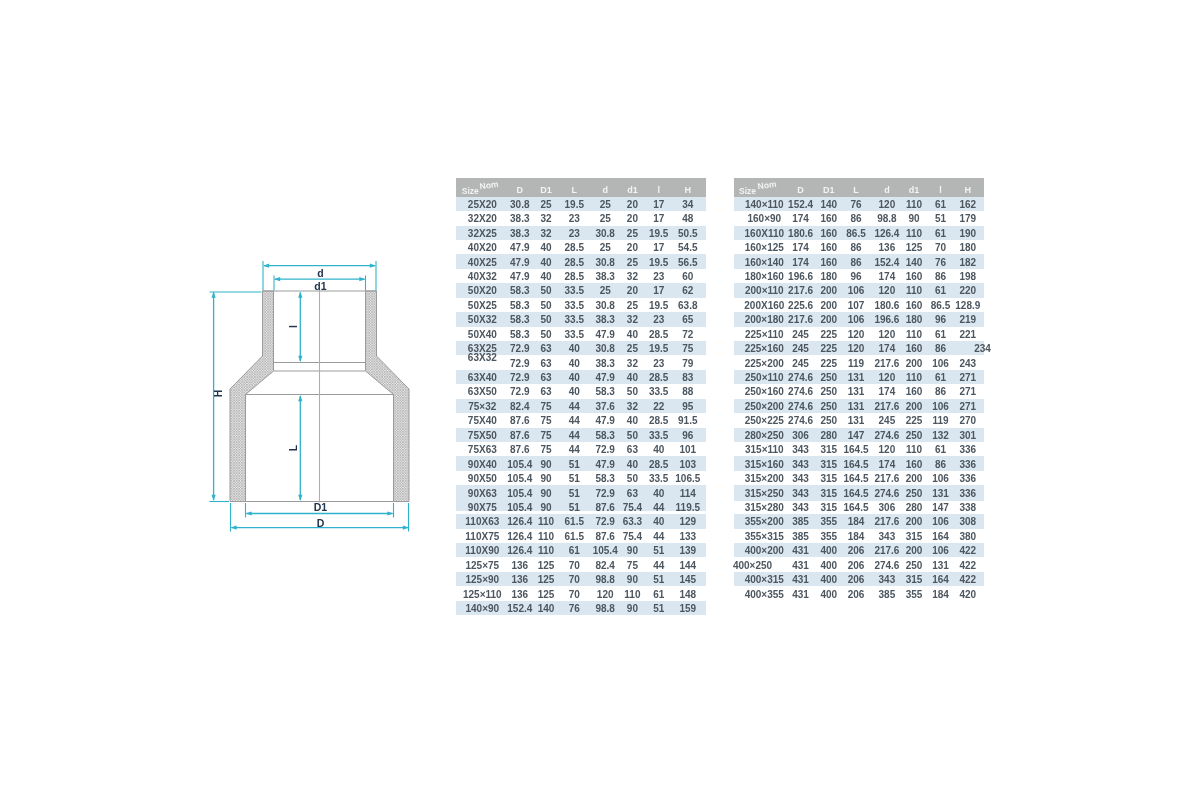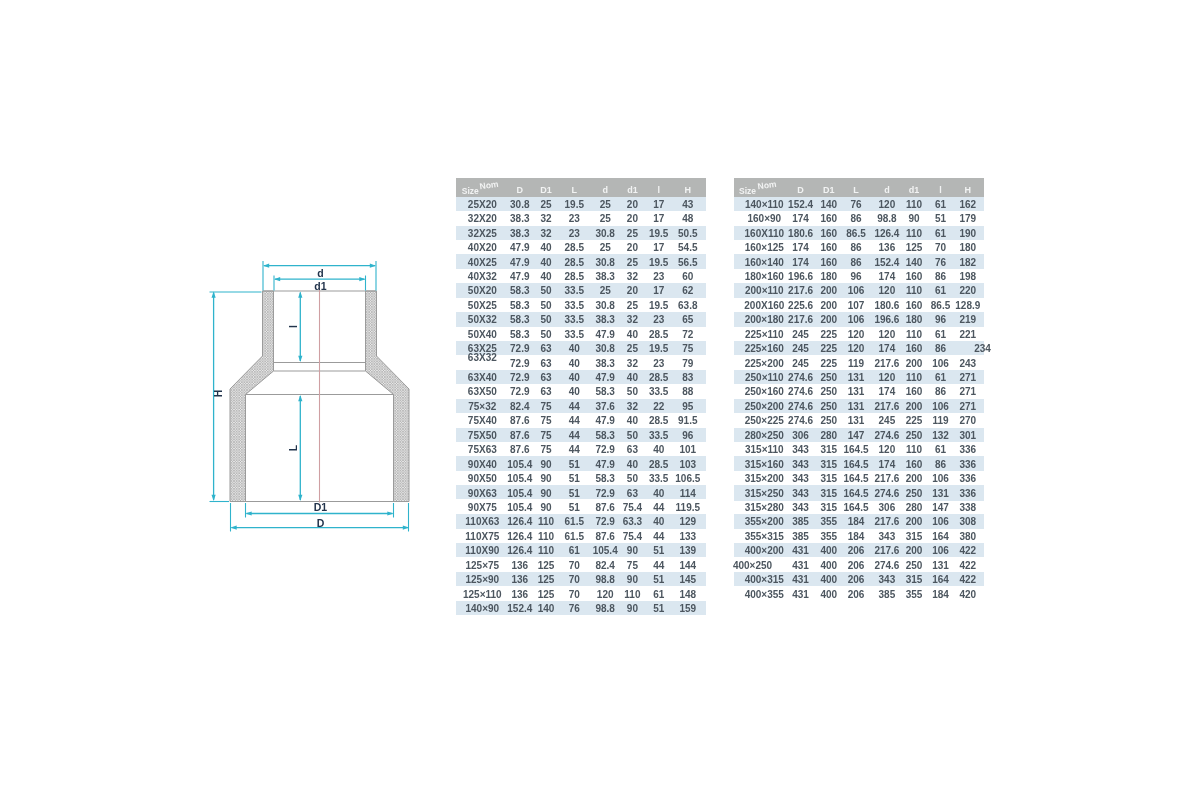--- a/index.html
+++ b/index.html
@@ -124,21 +124,21 @@
 </div>
 
 <div class="abs" style="left:0;top:19.20px;width:250px;height:14.43px;background:#dbe7f0;">
 <span class="c" style="left:26px;top:7.21px">25X20</span>
 <span class="c" style="left:63.5px;top:7.21px">30.8</span>
 <span class="c" style="left:89.8px;top:7.21px">25</span>
 <span class="c" style="left:118px;top:7.21px">19.5</span>
 <span class="c" style="left:148.9px;top:7.21px">25</span>
 <span class="c" style="left:176.1px;top:7.21px">20</span>
 <span class="c" style="left:202.4px;top:7.21px">17</span>
-<span class="c" style="left:231.5px;top:7.21px">43</span>
+<span class="c" style="left:231.5px;top:7.21px">34</span>
 </div>
 
 <div class="abs" style="left:0;top:33.63px;width:250px;height:28px;">
 <span class="c" style="left:26px;top:7.21px">32X20</span>
 <span class="c" style="left:63.5px;top:7.21px">38.3</span>
 <span class="c" style="left:89.8px;top:7.21px">32</span>
 <span class="c" style="left:118px;top:7.21px">23</span>
 <span class="c" style="left:148.9px;top:7.21px">25</span>
 <span class="c" style="left:176.1px;top:7.21px">20</span>
 <span class="c" style="left:202.4px;top:7.21px">17</span>
@@ -336,21 +336,21 @@
 <span class="c" style="left:26px;top:7.21px">90X50</span>
 <span class="c" style="left:63.5px;top:7.21px">105.4</span>
 <span class="c" style="left:89.8px;top:7.21px">90</span>
 <span class="c" style="left:118px;top:7.21px">51</span>
 <span class="c" style="left:148.9px;top:7.21px">58.3</span>
 <span class="c" style="left:176.1px;top:7.21px">50</span>
 <span class="c" style="left:202.4px;top:7.21px">33.5</span>
 <span class="c" style="left:231.5px;top:7.21px">106.5</span>
 </div>
 
-<div class="abs" style="left:0;top:307.80px;width:250px;height:14px;background:#dbe7f0;">
+<div class="abs" style="left:0;top:307.80px;width:250px;height:26px;background:#dbe7f0;">
 <span class="c" style="left:26px;top:7.21px">90X63</span>
 <span class="c" style="left:63.5px;top:7.21px">105.4</span>
 <span class="c" style="left:89.8px;top:7.21px">90</span>
 <span class="c" style="left:118px;top:7.21px">51</span>
 <span class="c" style="left:148.9px;top:7.21px">72.9</span>
 <span class="c" style="left:176.1px;top:7.21px">63</span>
 <span class="c" style="left:202.4px;top:7.21px">40</span>
 <span class="c" style="left:231.5px;top:7.21px">114</span>
 </div>
 

